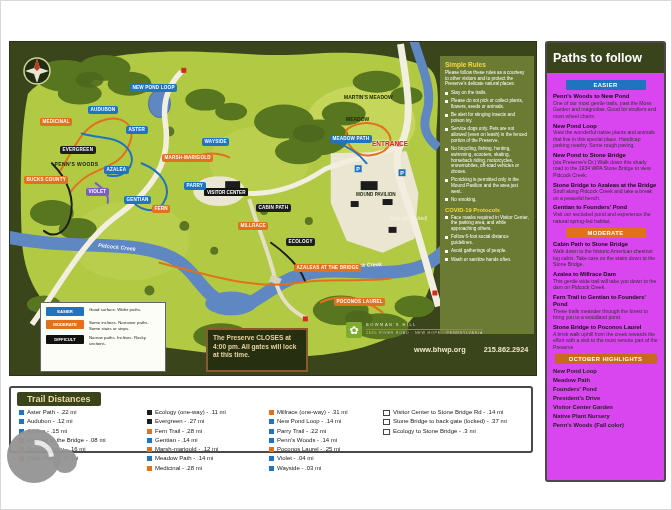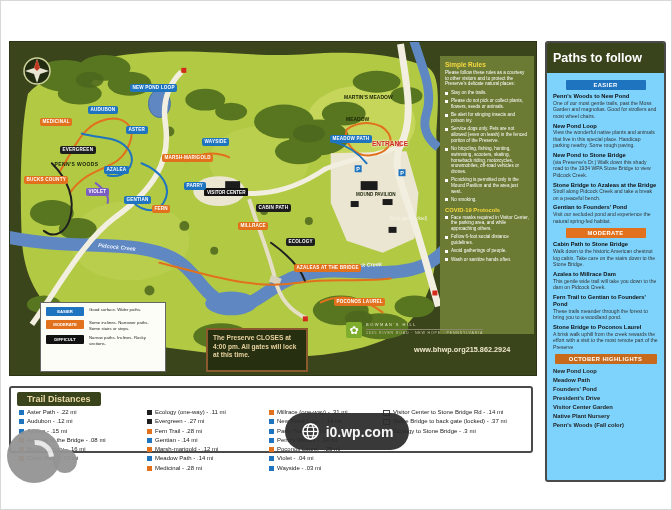--- a/index.html
+++ b/index.html
@@ -50,23 +50,23 @@
           color:#e8d2a0;font-size:6.6px;font-weight:bold;line-height:1.3;}
   
   .logo{position:absolute;left:336px;top:280px;width:190px;color:#fff;}
   .logo-row{display:flex;align-items:flex-start;}
   .flower{width:16px;height:16px;background:#7fae2e;border-radius:2px;color:#fff;
           font-size:11px;line-height:16px;text-align:center;margin-right:4px;flex:0 0 auto;}
   .org-small{font-size:4px;letter-spacing:1.5px;color:#e8e3cf;}
   .org-name{font-family:"Liberation Serif", serif;font-size:13px;color:#fff;line-height:1;}
   .tagline{font-size:3.6px;letter-spacing:.8px;color:#cfc9ae;border-top:0.5px solid #8a8468;
            margin-top:1.5px;padding-top:1.5px;}
-  .contact{display:flex;margin:7px 0 0 20px;font-size:7.3px;font-weight:bold;color:#f0e8cc;padding-left:48px;}
-  
-  .sidebar{position:absolute;left:544px;top:40px;width:121px;height:441px;background:#7dd3fc;
+  .contact{display:flex;gap:18px;margin:7px 0 0 20px;font-size:7.3px;font-weight:bold;color:#f0e8cc;padding-left:48px;}
+  
+  .sidebar{position:absolute;left:544px;top:40px;width:121px;height:441px;background:#d946ef;
            border:2px solid #4a4a4a;border-radius:3px;box-sizing:border-box;overflow:hidden;}
   .sb-title{background:#39441c;color:#fff;font-weight:bold;font-size:12.5px;padding:8px 6px;}
   .sb-body{padding:3px 6px;}
   .sb-badge{display:block;margin:4px auto 3px;width:80px;text-align:center;color:#fff;
             font-weight:bold;font-size:5.8px;padding:2px 0;border-radius:1px;letter-spacing:.4px;}
   .sb-badge.oct{width:102px;}
   .sb-name{font-size:5.8px;font-weight:bold;color:#111;margin-top:3px;line-height:1.2;}
   .sb-desc{font-size:5.1px;color:#333;line-height:1.28;}
   .oct-item{font-size:5.8px;font-weight:bold;color:#222;line-height:1.55;}
   
@@ -481,26 +481,16 @@
           <span>Stone Bridge to back gate (locked) - .37 mi</span>
         </div>
           <div class="td-item">
           <span class="sq" data-color="open"></span>
           <span>Ecology to Stone Bridge - .3 mi</span>
         </div>
         </div>
     </div>
   </div>
 
-  <div class="watermark">
-    <svg width="19" height="19" viewBox="0 0 18 18">
-      <circle cx="9" cy="9" r="7.2" stroke="#fff" stroke-width="1.4" fill="none"></circle>
-      <ellipse cx="9" cy="9" rx="3" ry="7.2" stroke="#fff" stroke-width="1.2" fill="none"></ellipse>
-      <line x1="1.8" y1="9" x2="16.2" y2="9" stroke="#fff" stroke-width="1.2"></line>
-      <line x1="3" y1="5" x2="15" y2="5" stroke="#fff" stroke-width="1"></line>
-      <line x1="3" y1="13" x2="15" y2="13" stroke="#fff" stroke-width="1"></line>
-    </svg>
-    <span class="wm-text">i0.wp.com</span>
-  </div>
   <div class="blob b1"></div>
   <div class="blob b2"></div>
 
 </div>
 
 </body></html>

